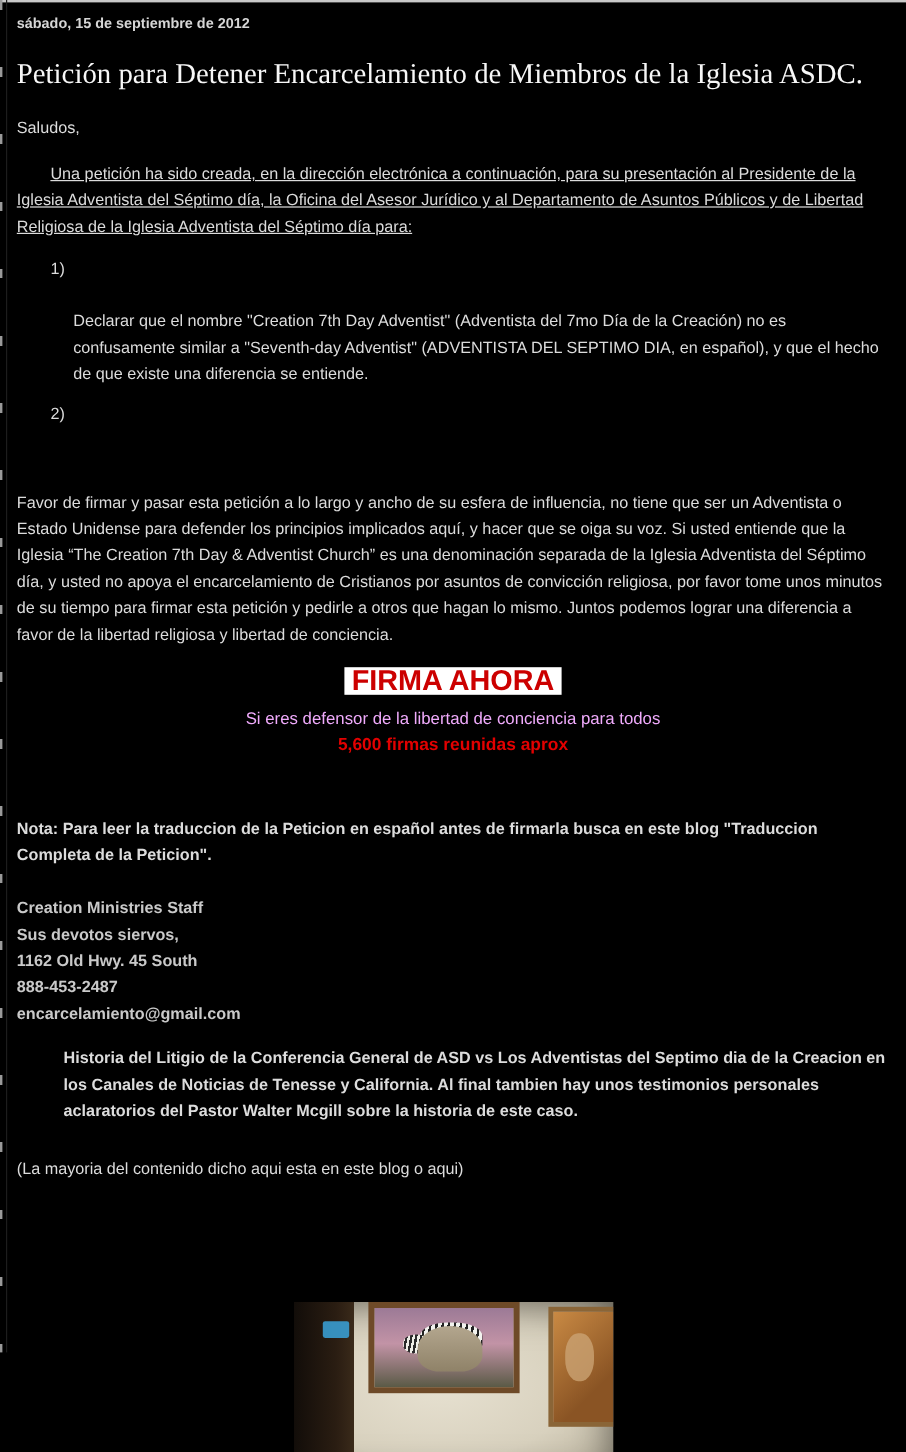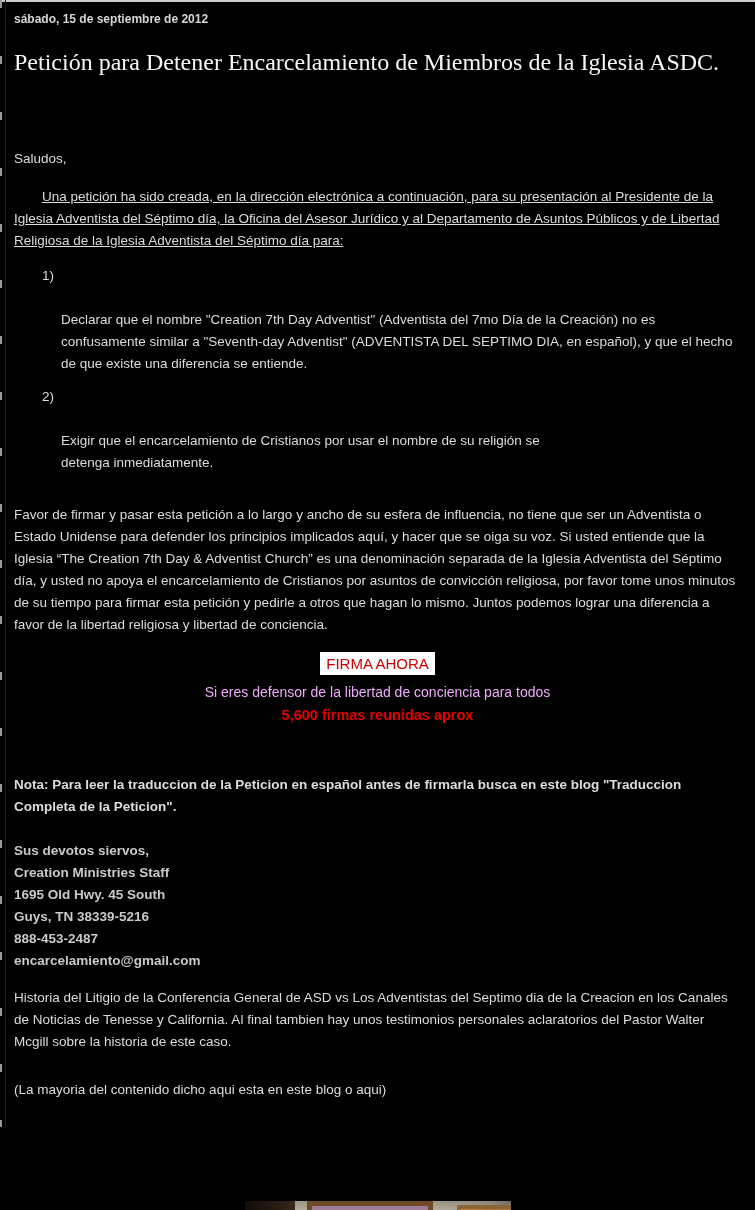--- a/index.html
+++ b/index.html
@@ -29,42 +29,42 @@
     font-size: 13.5px;
     line-height: 22px;
   }
   .post-date { font-size: 12px; font-weight: bold; color: #d6d6d6; line-height: 14px; padding-top: 2px; }
   .post-title {
     font-family: "Liberation Serif", serif;
     font-size: 24px; line-height: 28px;
     color: #f7f7f7; font-weight: normal;
     margin: 22px 0 0 0;
   }
-  .greeting { margin-top: 72px; }
+  .greeting { margin-top: 20px; }
   .intro { margin-top: 16px; text-indent: 28px; text-decoration: underline; }
   .list { margin-top: 13px; }
   .list-item { position: relative; padding-left: 47px; white-space: pre-line; }
   .list-item + .list-item { margin-top: 11px; }
   .list-num { position: absolute; left: 28px; top: 0; }
   .appeal { margin-top: 30px; }
   .cta { margin-top: 16px; text-align: center; }
   .cta-button {
     display: inline-block;
     background: #ffffff;
     color: #cc0000;
-    font-size: 15px; font-weight: normal; line-height: 23px;
+    font-size: 24px; font-weight: bold; line-height: 23px;
     padding: 0 6px;
     text-decoration: none;
     cursor: pointer;
   }
   .cta-line1 { margin-top: 7px; color: #f0abfc; font-size: 14px; line-height: 18px; }
   .cta-line2 { margin-top: 5px; color: #e30000; font-size: 14.5px; font-weight: bold; line-height: 18px; }
   .nota { margin-top: 50px; font-weight: bold; }
   .signature { margin-top: 22px; font-weight: bold; color: #c9c9c9; }
-  .historia { margin-top: 15px; font-weight: normal; }
+  .historia { margin-top: 15px; font-weight: bold; margin-left: 39px; }
   .mayoria { margin-top: 26px; font-weight: normal; }
 
   
   .player { width: 320px; margin: 88px auto 0 auto; position: relative; }
   .video-frame { position: relative; width: 320px; height: 182px; background: #000; }
   .scene {
     position: absolute; left: 27px; top: 12px; width: 266px; height: 151px;
     background: radial-gradient(ellipse at 45% 45%, #e7e1d1 0%, #d8d1be 55%, #b4ac97 100%);
     overflow: hidden;
     box-shadow: inset 0 0 34px rgba(0,0,0,0.55);
@@ -106,40 +106,37 @@
 
     <div class="intro">Una petición ha sido creada, en la dirección electrónica a continuación, para su presentación al Presidente de la Iglesia Adventista del Séptimo día, la Oficina del Asesor Jurídico y al Departamento de Asuntos Públicos y de Libertad Religiosa de la Iglesia Adventista del Séptimo día para:</div>
 
     <div class="list">
       <div class="list-item">
         <span class="list-num">1)</span>
         <span>Declarar que el nombre "Creation 7th Day Adventist" (Adventista del 7mo Día de la Creación) no es confusamente similar a "Seventh-day Adventist" (ADVENTISTA DEL SEPTIMO DIA, en español), y que el hecho de que existe una diferencia se entiende.</span>
       </div>
       <div class="list-item">
         <span class="list-num">2)</span>
-        <span>Exigir que el encarcelamiento de Cristianos por usar el nombre de su religión se
-detenga inmediatamente.</span>
       </div>
     </div>
 
     <div class="appeal">Favor de firmar y pasar esta petición a lo largo y ancho de su esfera de influencia, no tiene que ser un Adventista o Estado Unidense para defender los principios implicados aquí, y hacer que se oiga su voz. Si usted entiende que la Iglesia “The Creation 7th Day &amp; Adventist Church” es una denominación separada de la Iglesia Adventista del Séptimo día, y usted no apoya el encarcelamiento de Cristianos por asuntos de convicción religiosa, por favor tome unos minutos de su tiempo para firmar esta petición y pedirle a otros que hagan lo mismo. Juntos podemos lograr una diferencia a favor de la libertad religiosa y libertad de conciencia.</div>
 
     <div class="cta">
       <a class="cta-button">FIRMA AHORA</a>
       <div class="cta-line1">Si eres defensor de la libertad de conciencia para todos</div>
       <div class="cta-line2">5,600 firmas reunidas aprox</div>
     </div>
 
     <div class="nota">Nota: Para leer la traduccion de la Peticion en español antes de firmarla busca en este blog "Traduccion Completa de la Peticion".</div>
 
     <div class="signature">
+      <div>Creation Ministries Staff</div>
       <div>Sus devotos siervos,</div>
-      <div>Creation Ministries Staff</div>
-      <div>1695 Old Hwy. 45 South</div>
-      <div>Guys, TN 38339-5216</div>
+      <div>1162 Old Hwy. 45 South</div>
       <div>888-453-2487</div>
       <div>encarcelamiento@gmail.com</div>
     </div>
 
     <div class="historia">Historia del Litigio de la Conferencia General de ASD vs Los Adventistas del Septimo dia de la Creacion en los Canales de Noticias de Tenesse y California. Al final tambien hay unos testimonios personales aclaratorios del Pastor Walter Mcgill sobre la historia de este caso.</div>
 
     <div class="mayoria">(La mayoria del contenido dicho aqui esta en este blog o aqui)</div>
 
     <div class="player">
       <div class="video-frame">

